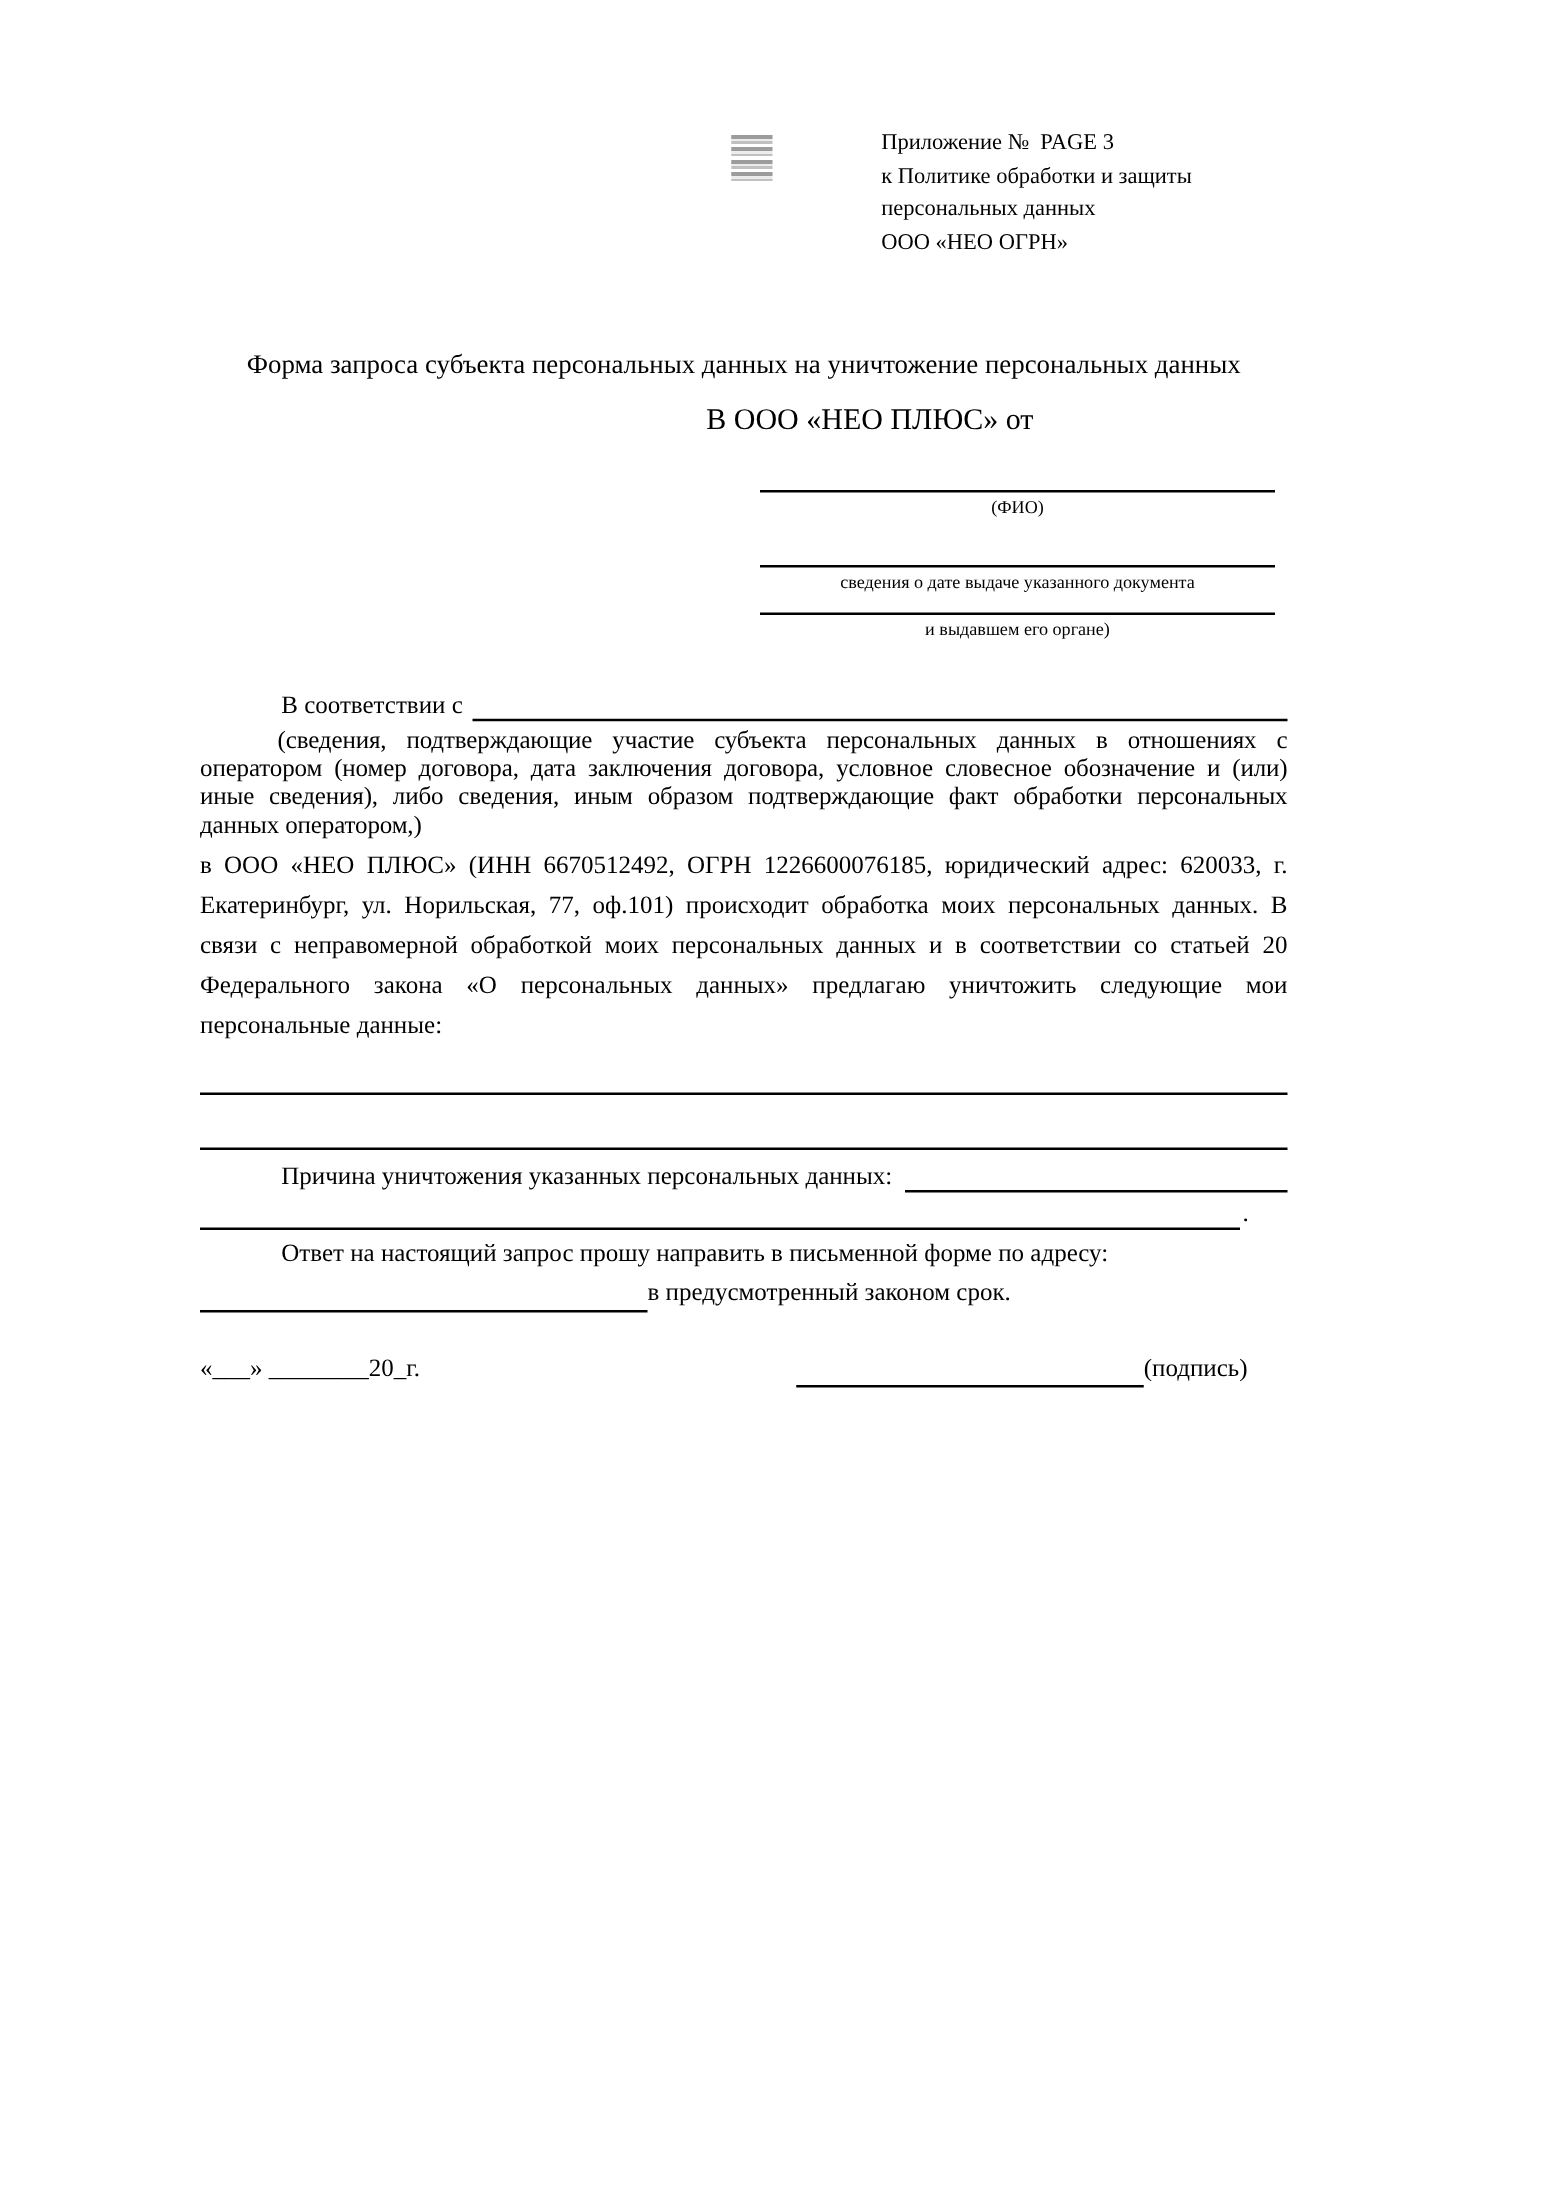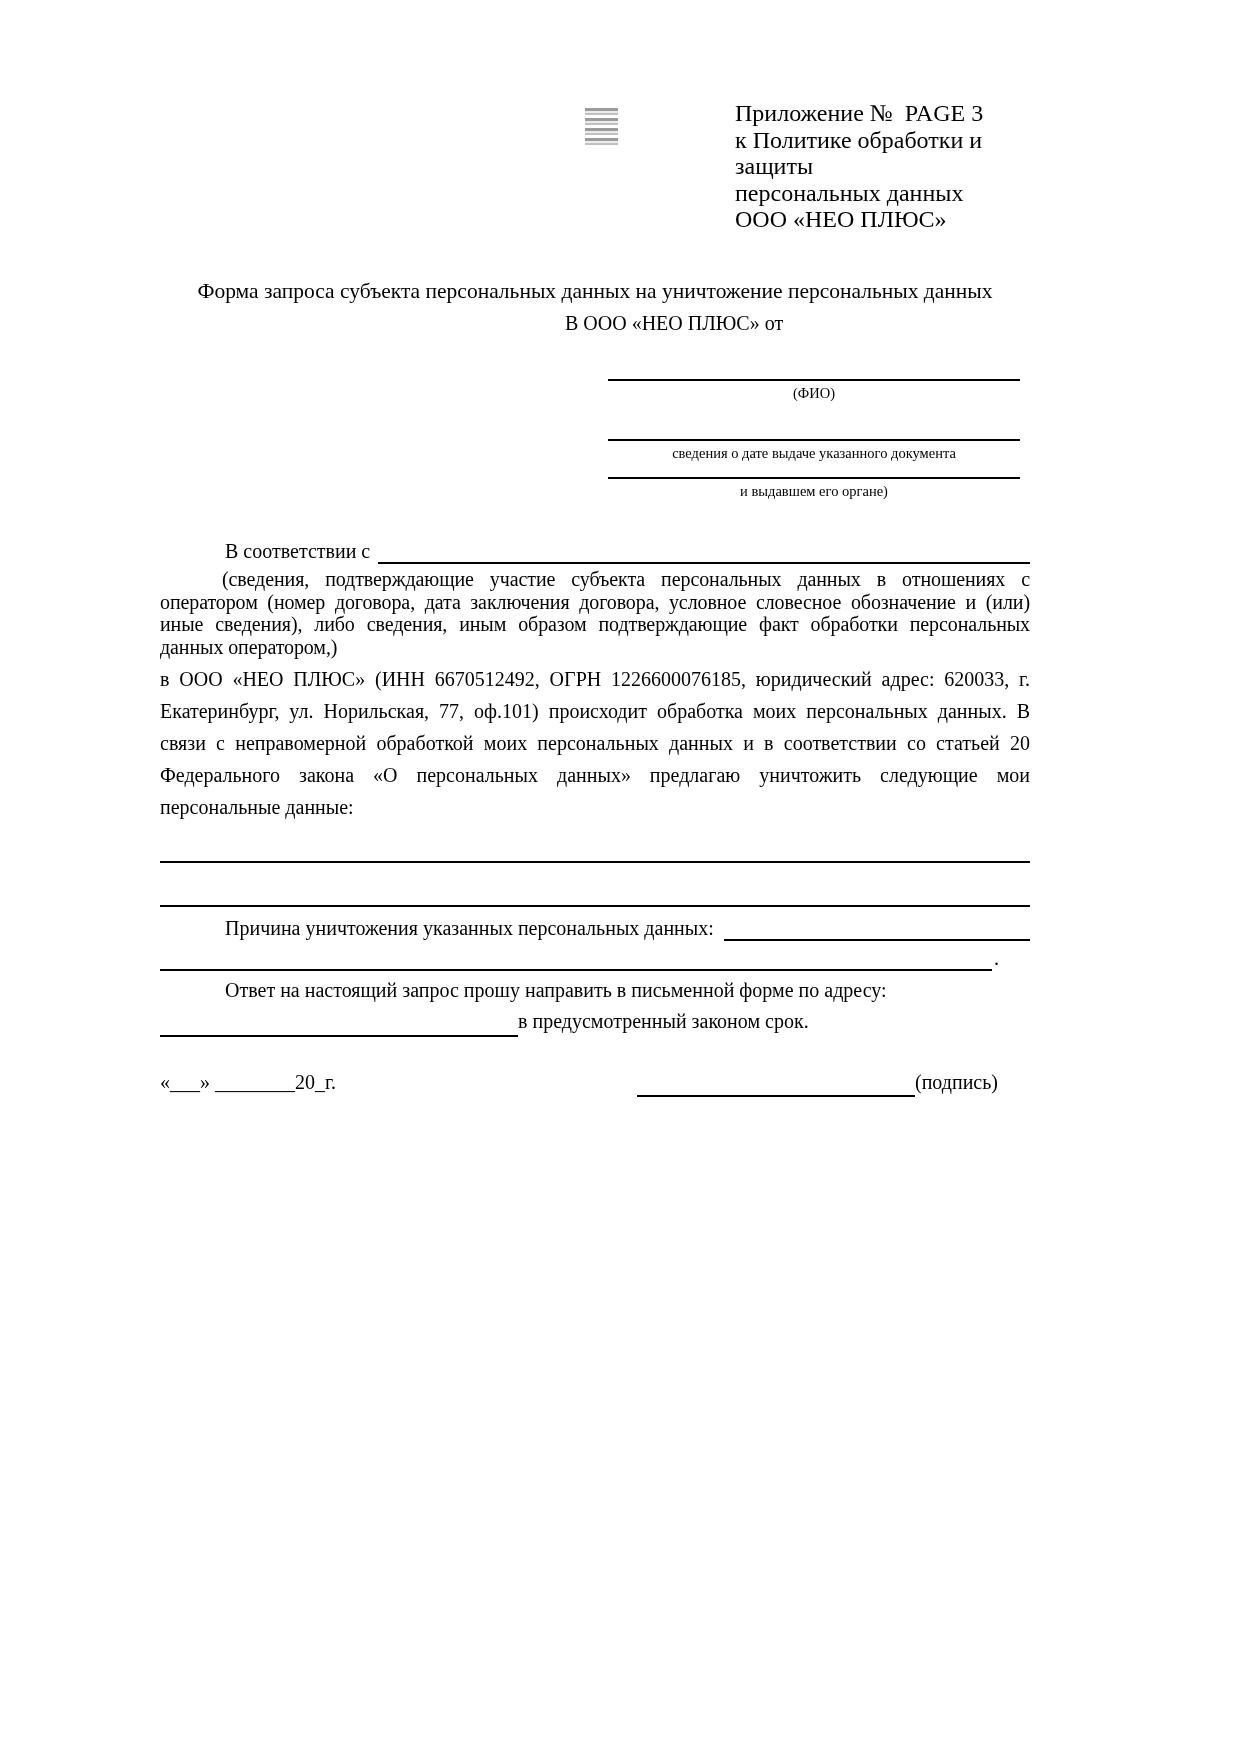--- a/index.html
+++ b/index.html
@@ -19,35 +19,35 @@
     position:absolute; left:425px; top:8px;
     width:33px; height:40px;
     background:repeating-linear-gradient(
       to bottom,
       #8a8a8a 0px, #8a8a8a 3px,
       #e8e8e8 3px, #e8e8e8 5px,
       #b5b5b5 5px, #b5b5b5 7px,
       #ffffff 7px, #ffffff 10px);
     opacity:.85;
   }
-  .header-block { position:absolute; left:575px; top:0; width:300px;
-    font-size:24px; line-height:26.5px;font-family:Liberation Serif, serif; }
+  .header-block { position:absolute; left:545px; top:0; width:300px;
+    font-size:18px; line-height:26.5px;font-family:Liberation Serif, serif; }
   .hdr-line { white-space:pre-wrap; }
   
   .title {
     margin-top:64px;
     text-align:center;
     font-weight:normal;
     font-size:21.5px;
     line-height:31px;
   }
   .addressee {
-    margin-top:1px;
+    margin-top:14px;
     margin-left:405px;
-    font-size:20px;
+    font-size:24px;
     line-height:31px;
   }
   
   .fill-fields { margin-top:0; }
   .fill-field { margin-left:448px; width:412px; }
   .ff-1 { margin-top:38px; }
   .ff-2 { margin-top:24px; }
   .ff-3 { margin-top:33px; }
   .ff-4 { margin-top:11px; }
   .fill-line { border-bottom:2px solid #000; height:2px; }
@@ -97,21 +97,21 @@
 <body>
 
 <div class="page">
 
   <div class="header">
     <div class="field-mark"></div>
     <div class="header-block">
       <div class="hdr-line">Приложение №  PAGE 3</div>
       <div class="hdr-line">к Политике обработки и защиты</div>
       <div class="hdr-line">персональных данных</div>
-      <div class="hdr-line">ООО «НЕО ПЛЮС»</div>
+      <div class="hdr-line">ООО «НЕО ОГРН»</div>
     </div>
   </div>
 
   <div class="title">Форма запроса субъекта персональных данных на уничтожение персональных данных</div>
 
   <div class="addressee">В ООО «НЕО ПЛЮС» от</div>
 
   <div class="fill-fields">
     <div class="fill-field ff-1">
       <div class="fill-line"></div>

